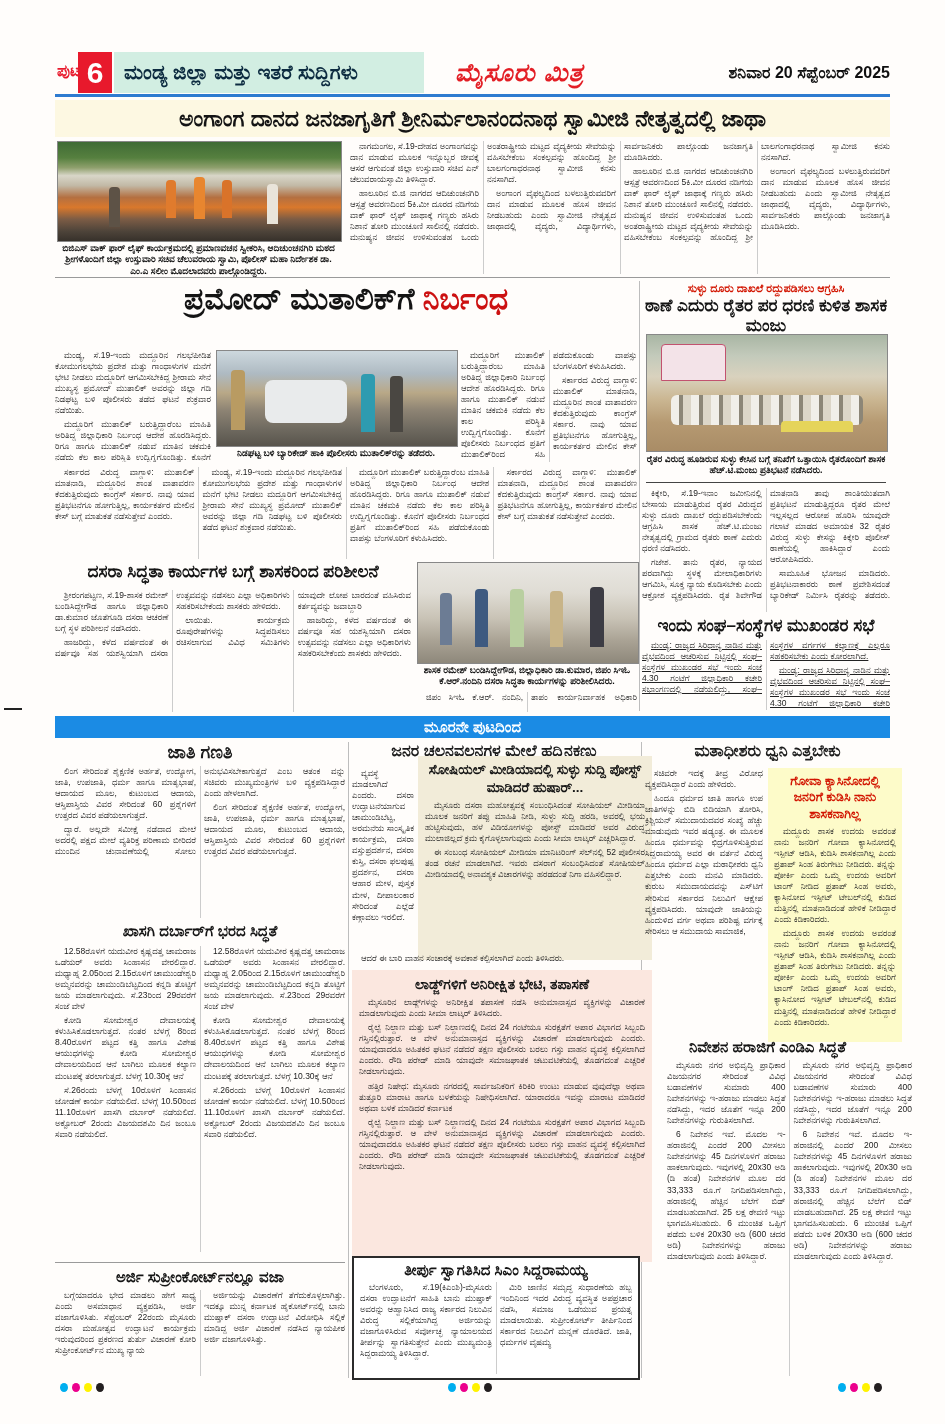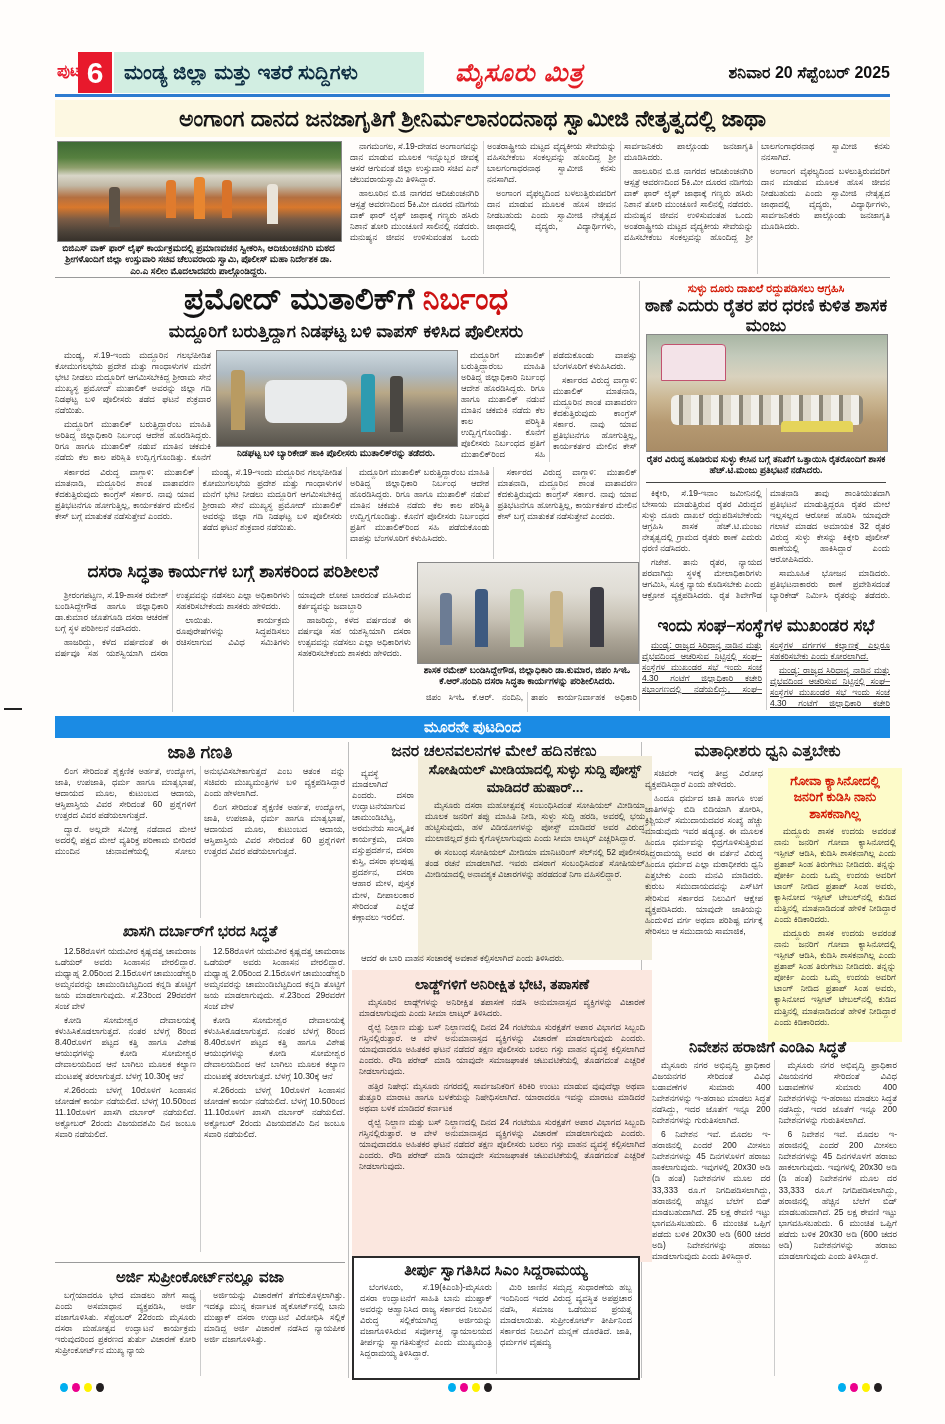--- a/index.html
+++ b/index.html
@@ -83,21 +83,20 @@
     <p>ಅಂಗಾಂಗ ವೈಫಲ್ಯದಿಂದ ಬಳಲುತ್ತಿರುವವರಿಗೆ ದಾನ ಮಾಡುವ ಮೂಲಕ ಹೊಸ ಜೀವನ ನೀಡಬಹುದು ಎಂದು ಸ್ವಾಮೀಜಿ ನೇತೃತ್ವದ ಜಾಥಾದಲ್ಲಿ ವೈದ್ಯರು, ವಿದ್ಯಾರ್ಥಿಗಳು, ಸಾರ್ವಜನಿಕರು ಪಾಲ್ಗೊಂಡು ಜನಜಾಗೃತಿ ಮೂಡಿಸಿದರು.</p>
   </div>
 
   <div class="abs hline" style="left:55px;top:277px;width:835px;"></div>
   <div class="abs vline" style="left:639px;top:281px;height:430px;"></div>
 
   <div class="abs center h-xl" style="left:55px;top:282px;width:582px;">
     <span>ಪ್ರಮೋದ್ ಮುತಾಲಿಕ್‌ಗೆ</span>
     <span class="red">ನಿರ್ಬಂಧ</span>
   </div>
-  <div class="abs center h-lg" style="left:55px;top:322px;width:582px;">ಮದ್ದೂರಿಗೆ ಬರುತ್ತಿದ್ದಾಗ ನಿಡಘಟ್ಟ ಬಳಿ ವಾಪಸ್ ಕಳಿಸಿದ ಪೊಲೀಸರು</div>
 
   <div class="abs body" style="left:55px;top:350px;width:156px;height:112px;">
     <p>ಮಂಡ್ಯ, ಸೆ.19-ಇಂದು ಮದ್ದೂರಿನ ಗಲಭೆಪೀಡಿತ ಕೋಮುಗಲಭೆಯ ಪ್ರದೇಶ ಮತ್ತು ಗಾಂಧಾಳುಗಳ ಮನೆಗೆ ಭೇಟಿ ನೀಡಲು ಮದ್ದೂರಿಗೆ ಆಗಮಿಸಬೇಕಿದ್ದ ಶ್ರೀರಾಮ ಸೇನೆ ಮುಖ್ಯಸ್ಥ ಪ್ರಮೋದ್ ಮುತಾಲಿಕ್ ಅವರನ್ನು ಜಿಲ್ಲಾ ಗಡಿ ನಿಡಘಟ್ಟ ಬಳಿ ಪೊಲೀಸರು ತಡೆದ ಘಟನೆ ಶುಕ್ರವಾರ ನಡೆಯಿತು.</p>
     <p>ಮದ್ದೂರಿಗೆ ಮುತಾಲಿಕ್ ಬರುತ್ತಿದ್ದಾರೆಂಬ ಮಾಹಿತಿ ಅರಿತಿದ್ದ ಜಿಲ್ಲಾಧಿಕಾರಿ ನಿರ್ಬಂಧ ಆದೇಶ ಹೊರಡಿಸಿದ್ದರು. ರಿಗೂ ಹಾಗೂ ಮುತಾಲಿಕ್ ನಡುವೆ ಮಾತಿನ ಚಕಮಕಿ ನಡೆದು ಕೆಲ ಕಾಲ ಪರಿಸ್ಥಿತಿ ಉದ್ವಿಗ್ನಗೊಂಡಿತ್ತು. ಕೊನೆಗೆ ಪೊಲೀಸರು ನಿರ್ಬಂಧದ ಪ್ರತಿಗೆ ಮುತಾಲಿಕ್‌ರಿಂದ ಸಹಿ ಪಡೆದುಕೊಂಡು ವಾಪಸ್ಸು ಬೆಂಗಳೂರಿಗೆ ಕಳುಹಿಸಿದರು.</p>
   </div>
   <div class="abs photo" style="left:216px;top:350px;width:240px;height:95px;background:linear-gradient(180deg,#cdd8de 0%,#aebac2 24%,#b9a887 44%,#8e8474 62%,#6f6a60 82%,#58544c 100%);">
     <div class="ph-fig" style="left:6%;top:20%;width:14px;height:60px;background:#b99b62;"></div>
     <div class="ph-fig" style="left:20%;top:30%;width:34%;height:46%;background:#e9ebec;border-radius:8px;"></div>
     <div class="ph-fig" style="left:60%;top:24%;width:14px;height:58px;background:#2e9bb0;"></div>
     <div class="ph-fig" style="left:72%;top:26%;width:13px;height:56px;background:#4a4742;"></div>
@@ -207,21 +206,21 @@
     <p>ಹಿಂದೂ ಧರ್ಮದ ಜಾತಿ ಹಾಗೂ ಉಪ ಜಾತಿಗಳನ್ನು ಬಿಡಿ ಬಿಡಿಯಾಗಿ ತೋರಿಸಿ, ಕ್ರಿಶ್ಚಿಯನ್ ಸಮುದಾಯದವರ ಸಂಖ್ಯೆ ಹೆಚ್ಚು ಮಾಡುವುದು ಇವರ ಷಡ್ಯಂತ್ರ. ಈ ಮೂಲಕ ಹಿಂದೂ ಧರ್ಮವನ್ನು ಛಿದ್ರಗೊಳಿಸುತ್ತಿರುವ ಸಿದ್ದರಾಮಯ್ಯ ಅವರ ಈ ವರ್ತನೆ ವಿರುದ್ಧ ಹಿಂದೂ ಧರ್ಮದ ಎಲ್ಲಾ ಮಠಾಧೀಶರು ಧ್ವನಿ ಎತ್ತಬೇಕು ಎಂದು ಮನವಿ ಮಾಡಿದರು. ಕುರುಬ ಸಮುದಾಯದವನ್ನು ಎಸ್‌ಟಿಗೆ ಸೇರಿಸುವ ಸರ್ಕಾರದ ನಿಲುವಿಗೆ ಆಕ್ಷೇಪ ವ್ಯಕ್ತಪಡಿಸಿದರು. ಯಾವುದೇ ಜಾತಿಯನ್ನು ಹಿಂದುಳಿದ ವರ್ಗ ಅಥವಾ ಪರಿಶಿಷ್ಟ ವರ್ಗಕ್ಕೆ ಸೇರಿಸಲು ಆ ಸಮುದಾಯ ಸಾಮಾಜಿಕ,</p>
   </div>
   <div class="abs box-yellow" style="left:768px;top:768px;width:122px;height:264px;">
     <div class="h-red">ಗೋವಾ ಕ್ಯಾಸಿನೋದಲ್ಲಿ ಜನರಿಗೆ ಕುಡಿಸಿ ನಾನು ಶಾಸಕನಾಗಿಲ್ಲ</div>
     <div class="body" style="height:200px;">
       <p>ಮದ್ದೂರು ಶಾಸಕ ಉದಯ ಅವರಂತೆ ನಾನು ಜನರಿಗೆ ಗೋವಾ ಕ್ಯಾಸಿನೋದಲ್ಲಿ ಇಸ್ಪೀಟ್ ಆಡಿಸಿ, ಕುಡಿಸಿ ಶಾಸಕನಾಗಿಲ್ಲ ಎಂದು ಪ್ರತಾಪ್ ಸಿಂಹ ತಿರುಗೇಟು ನೀಡಿದರು. ತನ್ನನ್ನು ಪೋರ್ಕಿ ಎಂದು ಒಮ್ಮೆ ಉದಯ ಅವರಿಗೆ ಟಾಂಗ್ ನೀಡಿದ ಪ್ರತಾಪ್ ಸಿಂಹ ಅವರು, ಕ್ಯಾಸಿನೋದ ಇಸ್ಪೀಟ್ ಟೇಬಲ್‌ನಲ್ಲಿ ಕುಡಿದ ಮತ್ತಿನಲ್ಲಿ ಮಾತನಾಡಿದಂತೆ ಹೇಳಿಕೆ ನೀಡಿದ್ದಾರೆ ಎಂದು ಕಿಡಿಕಾರಿದರು.</p>
       <p>ಮದ್ದೂರು ಶಾಸಕ ಉದಯ ಅವರಂತೆ ನಾನು ಜನರಿಗೆ ಗೋವಾ ಕ್ಯಾಸಿನೋದಲ್ಲಿ ಇಸ್ಪೀಟ್ ಆಡಿಸಿ, ಕುಡಿಸಿ ಶಾಸಕನಾಗಿಲ್ಲ ಎಂದು ಪ್ರತಾಪ್ ಸಿಂಹ ತಿರುಗೇಟು ನೀಡಿದರು. ತನ್ನನ್ನು ಪೋರ್ಕಿ ಎಂದು ಒಮ್ಮೆ ಉದಯ ಅವರಿಗೆ ಟಾಂಗ್ ನೀಡಿದ ಪ್ರತಾಪ್ ಸಿಂಹ ಅವರು, ಕ್ಯಾಸಿನೋದ ಇಸ್ಪೀಟ್ ಟೇಬಲ್‌ನಲ್ಲಿ ಕುಡಿದ ಮತ್ತಿನಲ್ಲಿ ಮಾತನಾಡಿದಂತೆ ಹೇಳಿಕೆ ನೀಡಿದ್ದಾರೆ ಎಂದು ಕಿಡಿಕಾರಿದರು.</p>
     </div>
   </div>
   <div class="abs center h-md" style="left:645px;top:1038px;width:245px;">ನಿವೇಶನ ಹರಾಜಿಗೆ ಎಂಡಿಎ ಸಿದ್ಧತೆ</div>
-  <div class="abs body cols2" style="left:652px;top:1060px;width:245px;height:316px;">
+  <div class="abs body cols2" style="left:667px;top:1060px;width:245px;height:316px;">
     <p>ಮೈಸೂರು ನಗರ ಅಭಿವೃದ್ಧಿ ಪ್ರಾಧಿಕಾರ ವಿಜಯನಗರ ಸೇರಿದಂತೆ ವಿವಿಧ ಬಡಾವಣೆಗಳ ಸುಮಾರು 400 ನಿವೇಶನಗಳನ್ನು ಇ-ಹರಾಜು ಮಾಡಲು ಸಿದ್ಧತೆ ನಡೆಸಿದ್ದು, ಇದರ ಜೊತೆಗೆ ಇನ್ನೂ 200 ನಿವೇಶನಗಳನ್ನು ಗುರುತಿಸಲಾಗಿದೆ.</p>
     <p>6 ನಿವೇಶನ ಇವೆ. ಮೊದಲ ಇ-ಹರಾಜಿನಲ್ಲಿ ಎಂದರೆ 200 ಮೀಸಲು ನಿವೇಶನಗಳನ್ನು 45 ದಿನಗಳೊಳಗೆ ಹರಾಜು ಹಾಕಲಾಗುವುದು. ಇವುಗಳಲ್ಲಿ 20x30 ಅಡಿ (ಡಿ ಹಂತ) ನಿವೇಶನಗಳ ಮೂಲ ದರ 33,333 ರೂ.ಗೆ ನಿಗದಿಪಡಿಸಲಾಗಿದ್ದು, ಹರಾಜಿನಲ್ಲಿ ಹೆಚ್ಚಿನ ಬೆಲೆಗೆ ಬಿಡ್ ಮಾಡಬಹುದಾಗಿದೆ. 25 ಲಕ್ಷ ಠೇವಣಿ ಇಟ್ಟು ಭಾಗವಹಿಸಬಹುದು. 6 ಮುಂಚಿತ ಒಪ್ಪಿಗೆ ಪಡೆದು ಬಳಿಕ 20x30 ಅಡಿ (600 ಚದರ ಅಡಿ) ನಿವೇಶನಗಳನ್ನು ಹರಾಜು ಮಾಡಲಾಗುವುದು ಎಂದು ತಿಳಿಸಿದ್ದಾರೆ.</p>
     <p>ಮೈಸೂರು ನಗರ ಅಭಿವೃದ್ಧಿ ಪ್ರಾಧಿಕಾರ ವಿಜಯನಗರ ಸೇರಿದಂತೆ ವಿವಿಧ ಬಡಾವಣೆಗಳ ಸುಮಾರು 400 ನಿವೇಶನಗಳನ್ನು ಇ-ಹರಾಜು ಮಾಡಲು ಸಿದ್ಧತೆ ನಡೆಸಿದ್ದು, ಇದರ ಜೊತೆಗೆ ಇನ್ನೂ 200 ನಿವೇಶನಗಳನ್ನು ಗುರುತಿಸಲಾಗಿದೆ.</p>
     <p>6 ನಿವೇಶನ ಇವೆ. ಮೊದಲ ಇ-ಹರಾಜಿನಲ್ಲಿ ಎಂದರೆ 200 ಮೀಸಲು ನಿವೇಶನಗಳನ್ನು 45 ದಿನಗಳೊಳಗೆ ಹರಾಜು ಹಾಕಲಾಗುವುದು. ಇವುಗಳಲ್ಲಿ 20x30 ಅಡಿ (ಡಿ ಹಂತ) ನಿವೇಶನಗಳ ಮೂಲ ದರ 33,333 ರೂ.ಗೆ ನಿಗದಿಪಡಿಸಲಾಗಿದ್ದು, ಹರಾಜಿನಲ್ಲಿ ಹೆಚ್ಚಿನ ಬೆಲೆಗೆ ಬಿಡ್ ಮಾಡಬಹುದಾಗಿದೆ. 25 ಲಕ್ಷ ಠೇವಣಿ ಇಟ್ಟು ಭಾಗವಹಿಸಬಹುದು. 6 ಮುಂಚಿತ ಒಪ್ಪಿಗೆ ಪಡೆದು ಬಳಿಕ 20x30 ಅಡಿ (600 ಚದರ ಅಡಿ) ನಿವೇಶನಗಳನ್ನು ಹರಾಜು ಮಾಡಲಾಗುವುದು ಎಂದು ತಿಳಿಸಿದ್ದಾರೆ.</p>
   </div>
 
   <div class="abs hline" style="left:55px;top:1262px;width:290px;"></div>
   <div class="abs center h-md" style="left:55px;top:1268px;width:290px;">ಅರ್ಜಿ ಸುಪ್ರೀಂಕೋರ್ಟ್‌ನಲ್ಲೂ ವಜಾ</div>
   <div class="abs body cols2" style="left:55px;top:1290px;width:290px;height:86px;">
     <p>ಬಗ್ಗೆಯಾದರೂ ಭೇದ ಮಾಡಲು ಹೇಗೆ ಸಾಧ್ಯ ಎಂದು ಅಸಮಾಧಾನ ವ್ಯಕ್ತಪಡಿಸಿ, ಅರ್ಜಿ ವಜಾಗೊಳಿಸಿತು. ಸೆಪ್ಟೆಂಬರ್ 22ರಂದು ಮೈಸೂರು ದಸರಾ ಮಹೋತ್ಸವ ಉದ್ಘಾಟನೆ ಕಾರ್ಯಕ್ರಮ ಇರುವುದರಿಂದ ಪ್ರಕರಣದ ತುರ್ತು ವಿಚಾರಣೆ ಕೋರಿ ಸುಪ್ರೀಂಕೋರ್ಟ್‌ನ ಮುಖ್ಯ ನ್ಯಾಯ</p>

